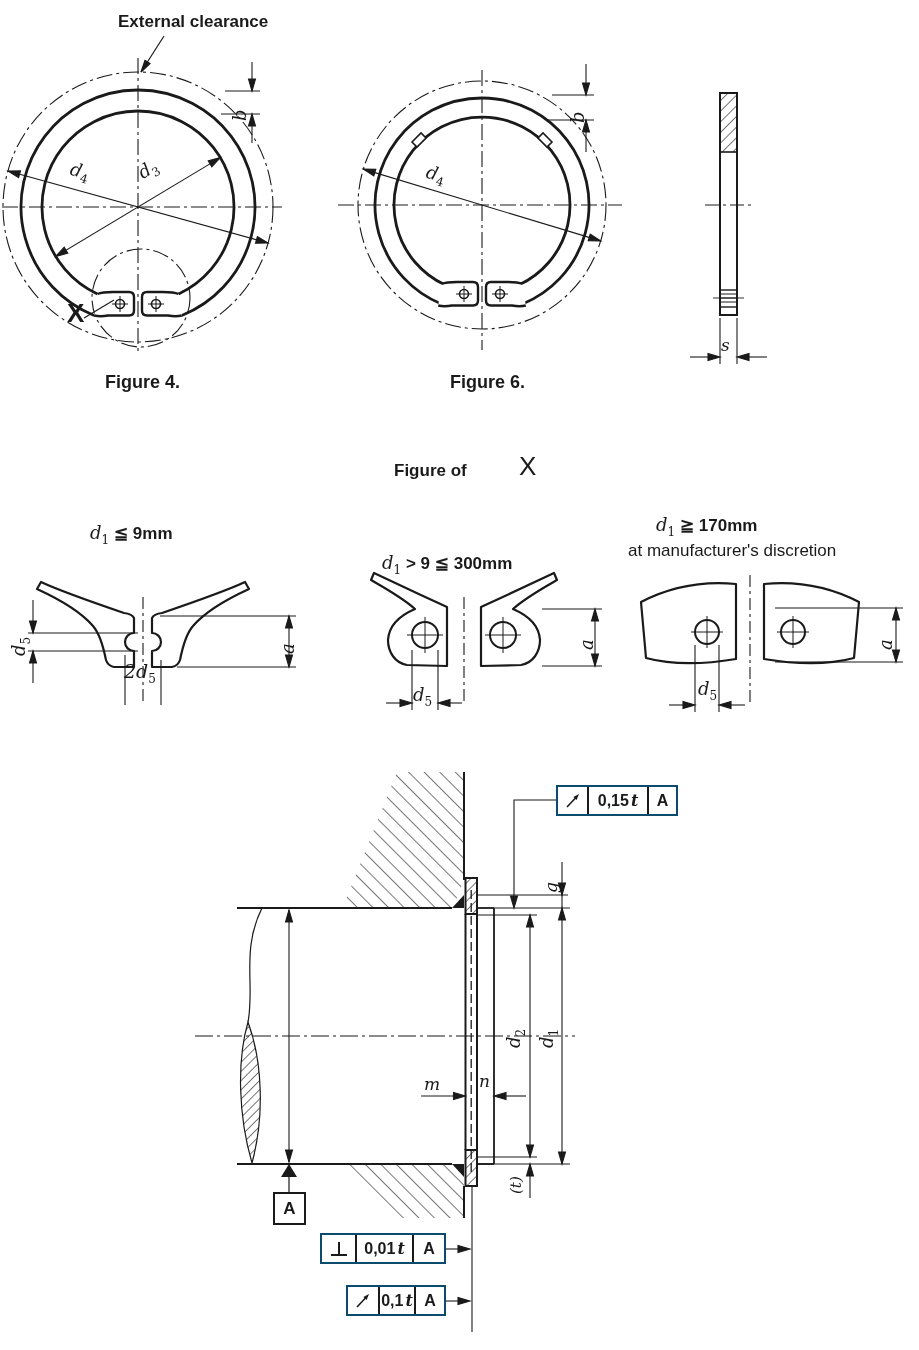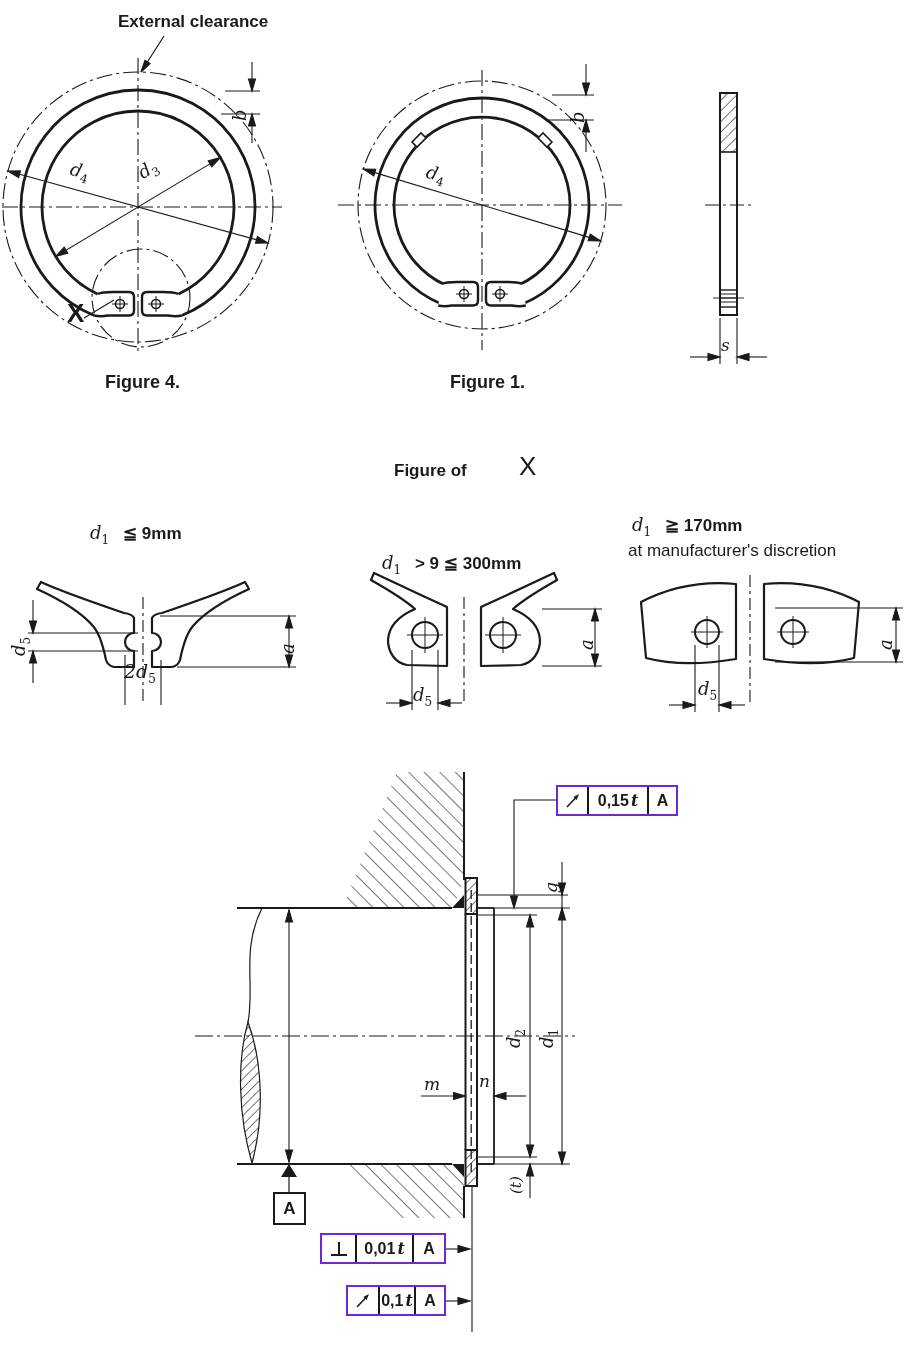--- a/index.html
+++ b/index.html
@@ -5,23 +5,23 @@
   html,body{margin:0;padding:0;background:#fff;}
   #page{position:relative;width:919px;height:1350px;background:#fff;overflow:hidden;
         font-family:"Liberation Sans",sans-serif;color:#1a1a1a;}
   svg{position:absolute;overflow:visible;}
   .lbl{position:absolute;white-space:nowrap;color:#1a1a1a;}
   .sans{font-family:"Liberation Sans",sans-serif;}
   .cap{font-size:18px;font-weight:700;}
   .dim{font-family:"DejaVu Serif",serif;font-style:italic;font-size:18px;}
   .dim sub{font-size:12px;font-style:normal;font-family:"DejaVu Serif",serif;}
   .rot{transform:rotate(-90deg);transform-origin:0 0;}
-  .cond{font-weight:700;font-size:17px;font-family:"Liberation Sans",sans-serif;margin-left:9px;}
+  .cond{font-weight:700;font-size:17px;font-family:"Liberation Sans",sans-serif;}
   .note{font-size:17px;font-weight:400;}
-  .fcf{position:absolute;display:flex;border:2px solid #6d28d9;background:#fff;height:27px;}
+  .fcf{position:absolute;display:flex;border:2px solid #0c4a6e;background:#fff;height:27px;}
   .fcf .cell{display:flex;align-items:center;justify-content:center;height:27px;
              font-size:16px;font-weight:600;}
   .fcf .cell + .cell{border-left:2px solid #1a1a1a;}
   .fcf .t{font-family:"DejaVu Serif",serif;font-style:italic;font-weight:600;margin-left:2px;}
   .databox{position:absolute;width:29px;height:29px;border:2px solid #1a1a1a;background:#fff;
            display:flex;align-items:center;justify-content:center;font-size:17px;font-weight:600;}
   .bigx{font-size:26px;font-weight:700;font-family:"Liberation Sans",sans-serif;}
 </style>
 </head>
 <body>
@@ -375,34 +375,34 @@
   <div class="lbl sans" style="left:118px;top:12px;font-size:17px;font-weight:700">External clearance</div>
 
   <div class="lbl dim" style="left:70px;top:160px;transform:rotate(16deg)"><i>d</i><sub>4</sub></div>
   <div class="lbl dim" style="left:139px;top:158px;transform:rotate(-31deg)"><i>d</i><sub>3</sub></div>
   <div class="lbl dim rot" style="left:229px;top:121px">b</div>
   <div class="lbl bigx" style="left:67px;top:298px">X</div>
   <div class="lbl cap" style="left:105px;top:372px">Figure 4.</div>
 
   <div class="lbl dim" style="left:426px;top:163px;transform:rotate(16deg)"><i>d</i><sub>4</sub></div>
   <div class="lbl dim rot" style="left:567px;top:123px">b</div>
-  <div class="lbl cap" style="left:450px;top:372px">Figure 1.</div>
+  <div class="lbl cap" style="left:450px;top:372px">Figure 6.</div>
 
   <div class="lbl dim" style="left:721px;top:335px;font-size:17px">s</div>
 
   <div class="lbl sans" style="left:394px;top:461px;font-size:17px;font-weight:600">Figure of</div>
   <div class="lbl sans" style="left:519px;top:451px;font-size:26px;font-weight:400">X</div>
 
   <div class="lbl" style="left:90px;top:522px">
     <span class="dim"><i>d</i><sub>1</sub></span><span class="cond"> ≦ 9mm</span>
   </div>
   <div class="lbl" style="left:382px;top:552px">
     <span class="dim"><i>d</i><sub>1</sub></span><span class="cond"> &gt; 9 ≦ 300mm</span>
   </div>
-  <div class="lbl" style="left:632px;top:514px">
+  <div class="lbl" style="left:656px;top:514px">
     <span class="dim"><i>d</i><sub>1</sub></span><span class="cond"> ≧  170mm</span>
   </div>
   <div class="lbl note" style="left:628px;top:541px">at manufacturer's discretion</div>
 
   <div class="lbl dim rot" style="left:8px;top:656px"><i>d</i><sub>5</sub></div>
   <div class="lbl dim" style="left:124px;top:660px;font-size:19px"><i>2d</i><sub>5</sub></div>
   <div class="lbl dim rot" style="left:277px;top:654px">a</div>
 
   <div class="lbl dim" style="left:413px;top:684px"><i>d</i><sub>5</sub></div>
   <div class="lbl dim rot" style="left:576px;top:650px">a</div>

